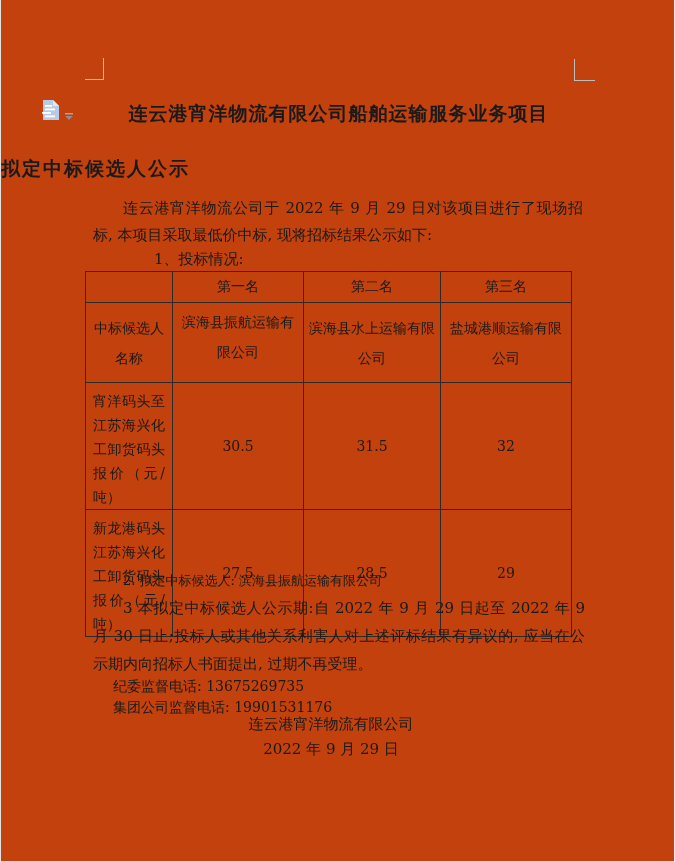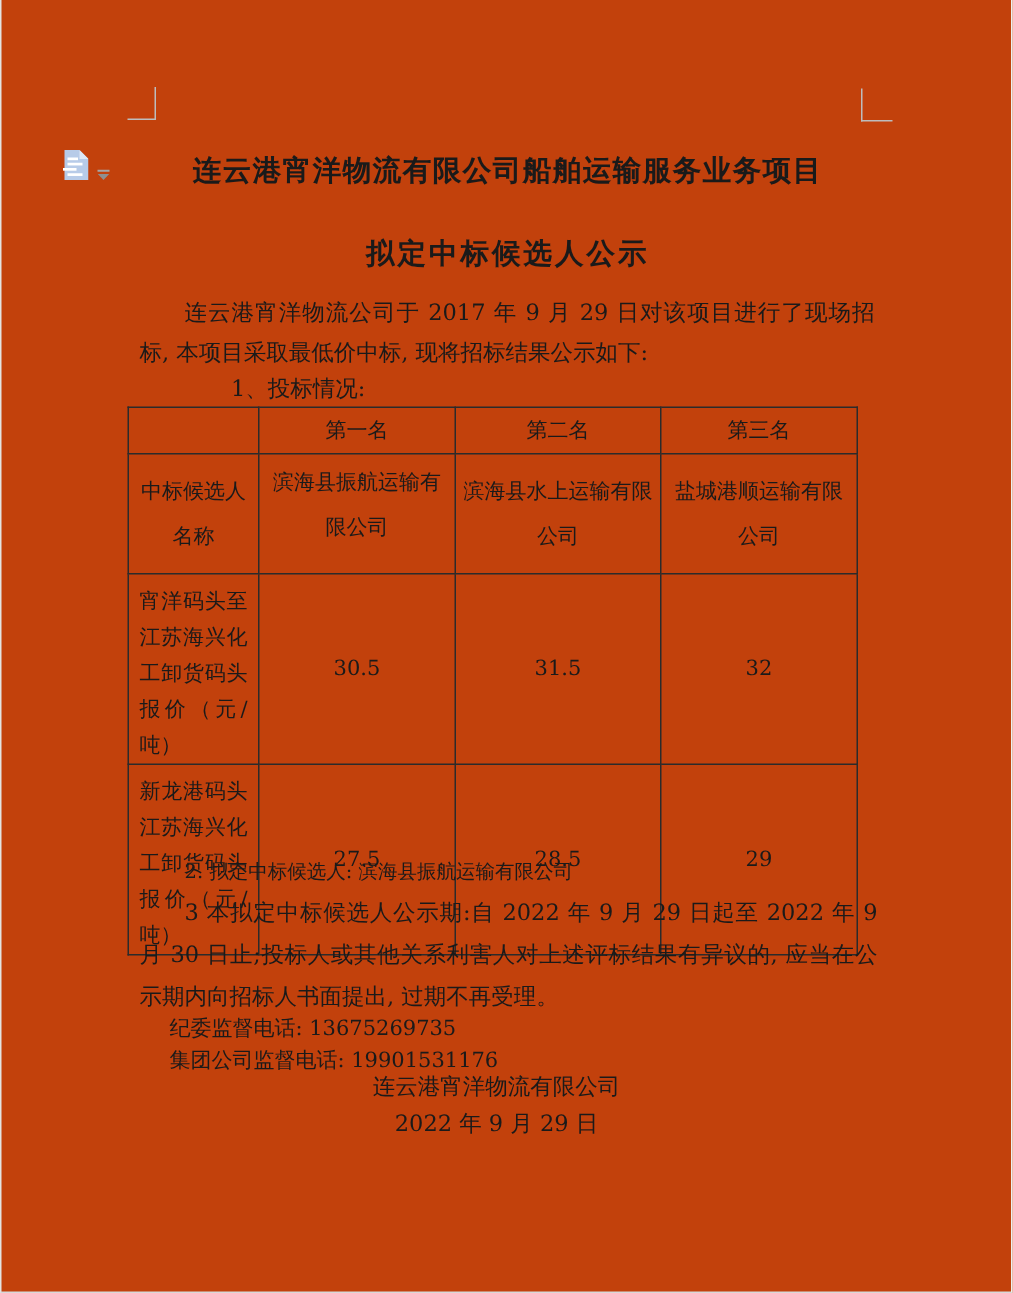--- a/index.html
+++ b/index.html
@@ -38,21 +38,21 @@
   }
   .float-btn .arrow-wrap { margin-top: 6px; }
 
   .doc-title {
     position: absolute; left: 0; top: 101px; width: 675px;
     text-align: center; font-size: 19px; font-weight: bold;
     letter-spacing: 1px;
   }
   .doc-subtitle {
     position: absolute; left: 0; top: 156px; width: 675px;
-    text-align: center; font-size: 19px; font-weight: bold;
+    font-size: 19px; font-weight: bold;
     letter-spacing: 2px;
   }
   .intro {
     position: absolute; left: 92px; top: 195px; width: 490px;
     font-size: 15px; line-height: 27px;
     text-align: justify; text-indent: 2em;
   }
   .sec1 {
     position: absolute; left: 138px; top: 250px;
     font-size: 15px;
@@ -120,21 +120,21 @@
       <svg width="10" height="8" viewBox="0 0 10 8">
         <rect x="1" y="0" width="8" height="1.5" fill="#a6a6a6"></rect>
         <path d="M1.2 3 h7.6 l-3.8 4 z" fill="#8f8f8f"></path>
       </svg>
     </span>
   </div>
 
   <h1 class="doc-title">连云港宵洋物流有限公司船舶运输服务业务项目</h1>
   <h2 class="doc-subtitle">拟定中标候选人公示</h2>
 
-  <p class="intro">连云港宵洋物流公司于 2017 年 9 月 29 日对该项目进行了现场招标, 本项目采取最低价中标, 现将招标结果公示如下:</p>
+  <p class="intro">连云港宵洋物流公司于 2022 年 9 月 29 日对该项目进行了现场招标, 本项目采取最低价中标, 现将招标结果公示如下:</p>
 
   <p class="sec1">1、投标情况:</p>
 
   <table class="bid-table">
     <colgroup>
       <col style="width:87px">
       <col style="width:131px">
       <col style="width:137px">
       <col style="width:131px">
     </colgroup>

